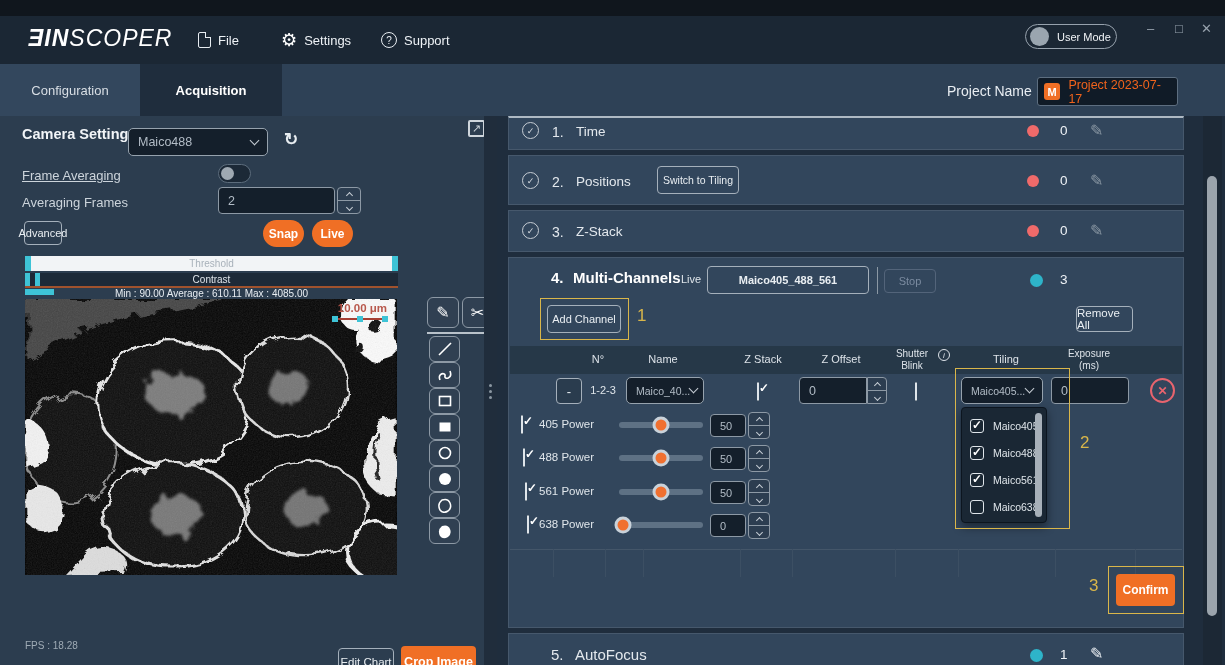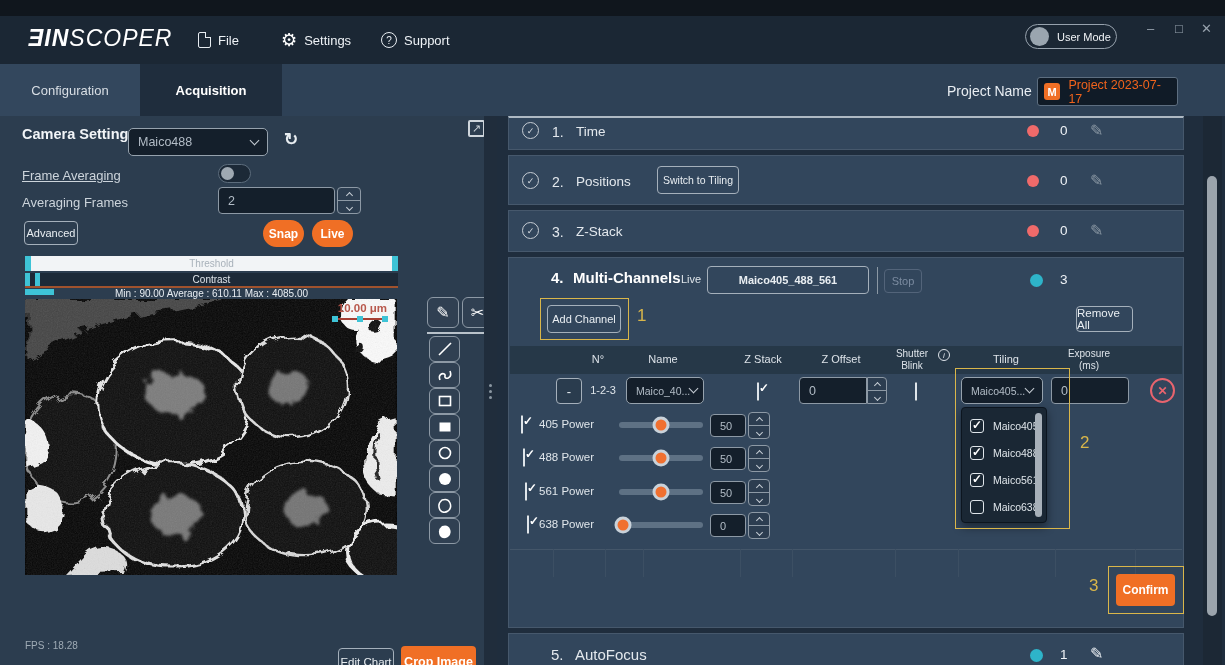--- a/index.html
+++ b/index.html
@@ -162,21 +162,21 @@
   <div class="abs flabel" style="left:22px; top:179px;">Averaging Frames</div>
   <div class="abs input" style="left:218px; top:171px; width:117px; height:27px;">2</div>
   <div class="abs spin" style="left:337px; top:171px; width:24px; height:27px;">
     <div>
         <span class="chev up"></span>
       </div>
     <div>
         <span class="chev"></span>
       </div>
   </div>
-  <div class="abs btn-outline" style="left:24px; top:205px; width:54px; height:24px; font-size:11px;">Advanced</div>
+  <div class="abs btn-outline" style="left:24px; top:205px; width:38px; height:24px; font-size:11px;">Advanced</div>
   <div class="abs btn-orange pill" style="left:263px; top:204px; width:41px; height:27px; font-size:12px;">Snap</div>
   <div class="abs btn-orange pill" style="left:312px; top:204px; width:41px; height:27px; font-size:12px;">Live</div>
 
   <div class="abs thr-bar">Threshold</div>
   <div class="abs thr-handle" style="left:25px;"></div>
   <div class="abs thr-handle" style="left:392px;"></div>
   <div class="abs con-bar">Contrast</div>
   <div class="abs con-handle" style="left:25px;"></div>
   <div class="abs con-handle" style="left:35px;"></div>
   <div class="abs con-line"></div>
@@ -327,21 +327,21 @@
   <span class="abs count" style="left:1060px; top:207px;">0</span>
   <span class="abs pencil" style="left:1090px; top:205px;">✎</span>
 
   
   <div class="abs card" style="left:508px; top:241px; width:676px; height:371px;"></div>
   <span class="abs step-num big bold" style="left:551px; top:253px;">4.</span>
   <span class="abs step-name big bold" style="left:573px; top:253px;">Multi-Channels</span>
   <span class="abs" style="left:681px; top:257px; font-size:11px; color:#dfe5ea;">Live</span>
   <div class="abs btn-outline" style="left:707px; top:250px; width:162px; height:28px; font-size:11px; font-weight:bold;">Maico405_488_561</div>
   <div class="abs vline" style="left:877px; top:251px; width:1px; height:27px;"></div>
-  <div class="abs btn-stop" style="left:884px; top:253px; width:38px; height:24px;">Stop</div>
+  <div class="abs btn-stop" style="left:884px; top:253px; width:52px; height:24px;">Stop</div>
   <span class="abs dot dot-teal" style="left:1030px; top:258px; width:13px; height:13px;"></span>
   <span class="abs count" style="left:1060px; top:256px;">3</span>
 
   <div class="abs btn-outline" style="left:547px; top:289px; width:74px; height:28px; font-size:11px;">Add Channel</div>
   <div class="abs hl" style="left:540px; top:282px; width:89px; height:42px;"></div>
   <span class="abs callout" style="left:637px; top:290px;">1</span>
   <div class="abs btn-outline" style="left:1076px; top:290px; width:57px; height:26px; font-size:11.5px;">Remove All</div>
 
   
   <div class="abs thead" style="left:510px; top:330px; width:672px; height:28px;"></div>

